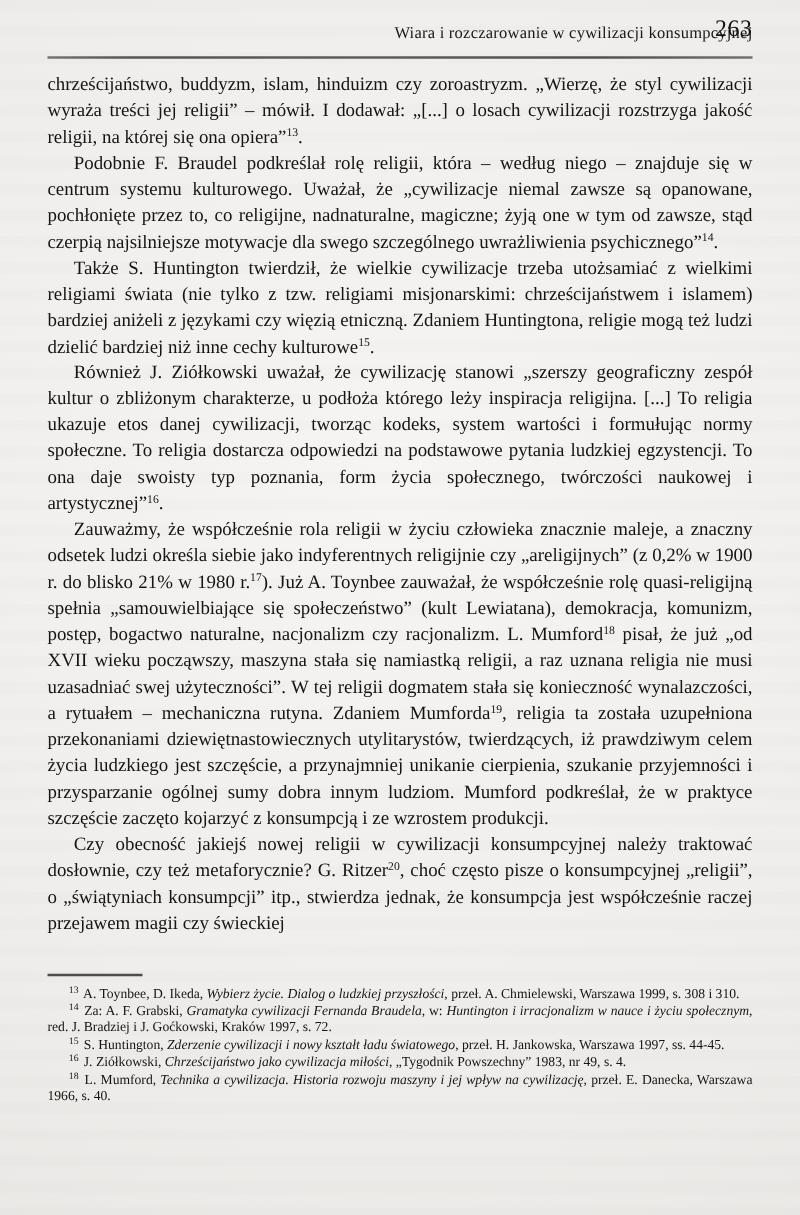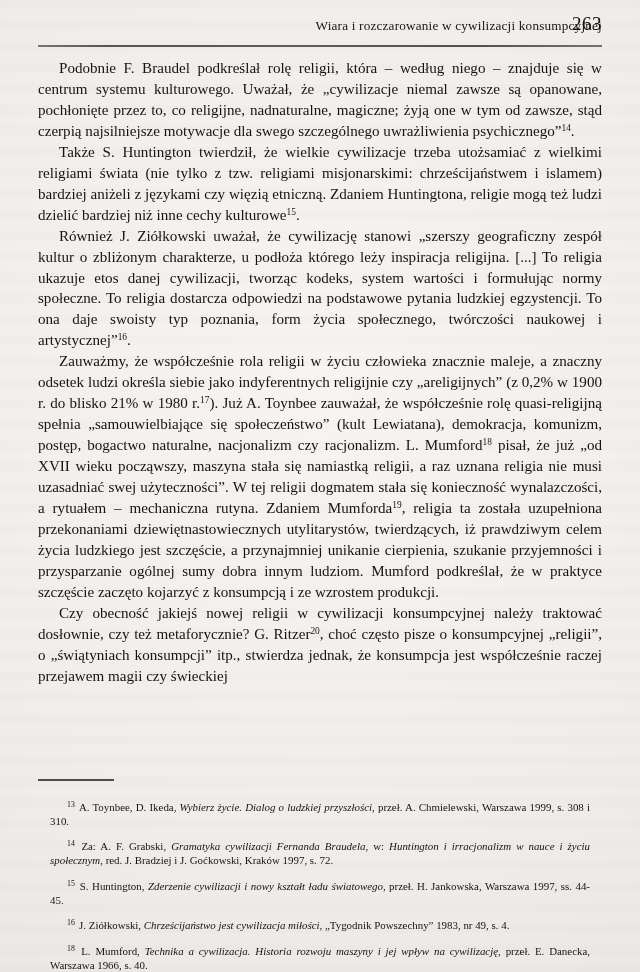--- a/index.html
+++ b/index.html
@@ -125,21 +125,21 @@
     position: absolute;
     left: 38px;
     top: 789px;
     width: 564px;
     font-size: 10.9px;
     line-height: 13.7px;
     text-align: justify;
     color: #17130f;
   }
   .footnotes p {
-    margin: 12px;
+    margin: 0;
     text-indent: 17px;
   }
   .footnotes sup {
     font-size: 0.72em;
     vertical-align: 0.5em;
     line-height: 0;
     padding-right: 1.5px;
   }
   .footnotes i {
     font-style: italic;
@@ -151,30 +151,31 @@
 <div class="page">
   <div class="content">
 
     <div class="header">
       <div class="header-title">Wiara i rozczarowanie w cywilizacji konsumpcyjnej</div>
       <div class="header-folio">263</div>
       <div class="header-rule"></div>
     </div>
 
     <div class="body-text">
+        <p class="no-indent">chrześcijaństwo, buddyzm, islam, hinduizm czy zoroastryzm. „Wierzę, że styl cywilizacji wyraża treści jej religii” – mówił. I dodawał: „[...] o losach cywilizacji rozstrzyga jakość religii, na której się ona opiera”<sup>13</sup>.</p>
         <p>Podobnie F. Braudel podkreślał rolę religii, która – według niego – znajduje się w centrum systemu kulturowego. Uważał, że „cywilizacje niemal zawsze są opanowane, pochłonięte przez to, co religijne, nadnaturalne, magiczne; żyją one w tym od zawsze, stąd czerpią najsilniejsze motywacje dla swego szczególnego uwrażliwienia psychicznego”<sup>14</sup>.</p>
         <p>Także S. Huntington twierdził, że wielkie cywilizacje trzeba utożsamiać z wielkimi religiami świata (nie tylko z tzw. religiami misjonarskimi: chrześcijaństwem i islamem) bardziej aniżeli z językami czy więzią etniczną. Zdaniem Huntingtona, religie mogą też ludzi dzielić bardziej niż inne cechy kulturowe<sup>15</sup>.</p>
         <p>Również J. Ziółkowski uważał, że cywilizację stanowi „szerszy geograficzny zespół kultur o zbliżonym charakterze, u podłoża którego leży inspiracja religijna. [...] To religia ukazuje etos danej cywilizacji, tworząc kodeks, system wartości i formułując normy społeczne. To religia dostarcza odpowiedzi na podstawowe pytania ludzkiej egzystencji. To ona daje swoisty typ poznania, form życia społecznego, twórczości naukowej i artystycznej”<sup>16</sup>.</p>
         <p>Zauważmy, że współcześnie rola religii w życiu człowieka znacznie maleje, a znaczny odsetek ludzi określa siebie jako indyferentnych religijnie czy „areligijnych” (z 0,2% w 1900 r. do blisko 21% w 1980 r.<sup>17</sup>). Już A. Toynbee zauważał, że współcześnie rolę quasi-religijną spełnia „samouwielbiające się społeczeństwo” (kult Lewiatana), demokracja, komunizm, postęp, bogactwo naturalne, nacjonalizm czy racjonalizm. L. Mumford<sup>18</sup> pisał, że już „od XVII wieku począwszy, maszyna stała się namiastką religii, a raz uznana religia nie musi uzasadniać swej użyteczności”. W tej religii dogmatem stała się konieczność wynalazczości, a rytuałem – mechaniczna rutyna. Zdaniem Mumforda<sup>19</sup>, religia ta została uzupełniona przekonaniami dziewiętnastowiecznych utylitarystów, twierdzących, iż prawdziwym celem życia ludzkiego jest szczęście, a przynajmniej unikanie cierpienia, szukanie przyjemności i przysparzanie ogólnej sumy dobra innym ludziom. Mumford podkreślał, że w praktyce szczęście zaczęto kojarzyć z konsumpcją i ze wzrostem produkcji.</p>
         <p>Czy obecność jakiejś nowej religii w cywilizacji konsumpcyjnej należy traktować dosłownie, czy też metaforycznie? G. Ritzer<sup>20</sup>, choć często pisze o konsumpcyjnej „religii”, o „świątyniach konsumpcji” itp., stwierdza jednak, że konsumpcja jest współcześnie raczej przejawem magii czy świeckiej</p>
       </div>
 
     <div class="footnote-rule"></div>
     <div class="footnotes">
         <p><sup>13</sup> A. Toynbee, D. Ikeda, <i>Wybierz życie. Dialog o ludzkiej przyszłości</i>, przeł. A. Chmielewski, Warszawa 1999, s. 308 i 310.</p>
         <p><sup>14</sup> Za: A. F. Grabski, <i>Gramatyka cywilizacji Fernanda Braudela</i>, w: <i>Huntington i irracjonalizm w nauce i życiu społecznym</i>, red. J. Bradziej i J. Goćkowski, Kraków 1997, s. 72.</p>
         <p><sup>15</sup> S. Huntington, <i>Zderzenie cywilizacji i nowy kształt ładu światowego</i>, przeł. H. Jankowska, Warszawa 1997, ss. 44-45.</p>
-        <p><sup>16</sup> J. Ziółkowski, <i>Chrześcijaństwo jest cywilizacja miłości</i>, „Tygodnik Powszechny” 1983, nr 49, s. 4.</p>
+        <p><sup>16</sup> J. Ziółkowski, <i>Chrześcijaństwo jako cywilizacja miłości</i>, „Tygodnik Powszechny” 1983, nr 49, s. 4.</p>
         <p><sup>18</sup> L. Mumford, <i>Technika a cywilizacja. Historia rozwoju maszyny i jej wpływ na cywilizację</i>, przeł. E. Danecka, Warszawa 1966, s. 40.</p>
       </div>
 
   </div>
 </div>
 
 </body></html>

